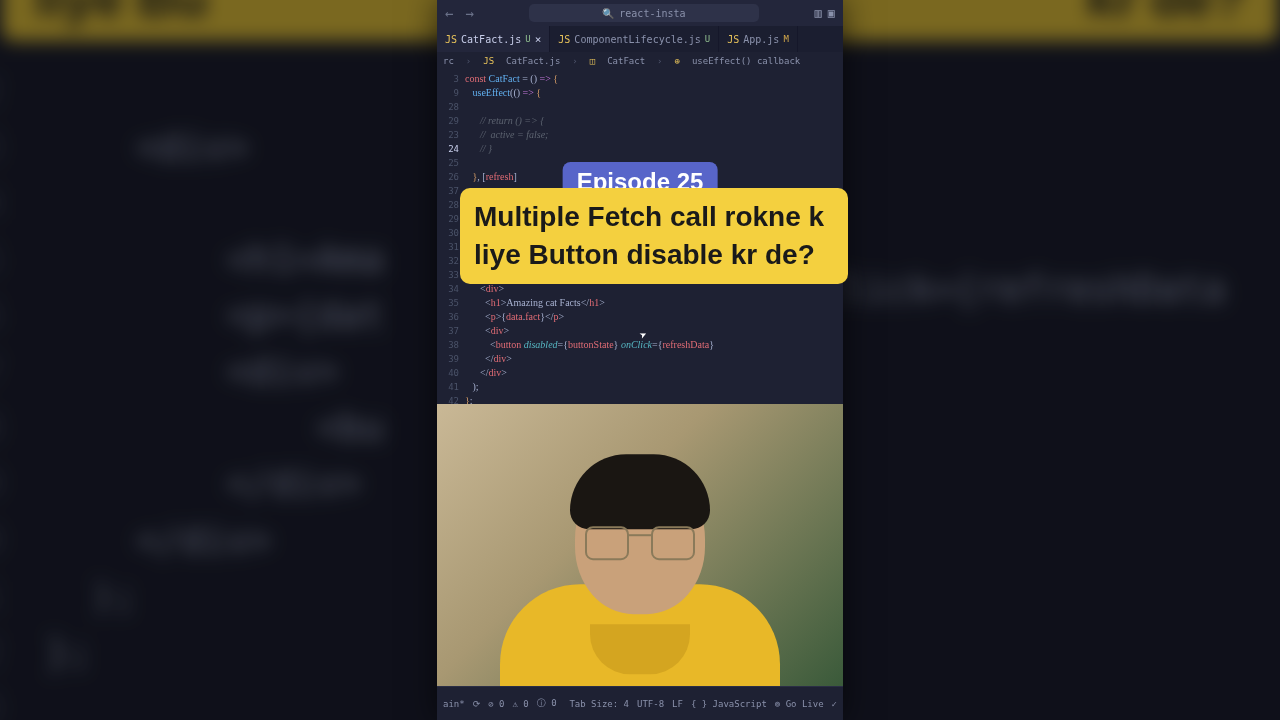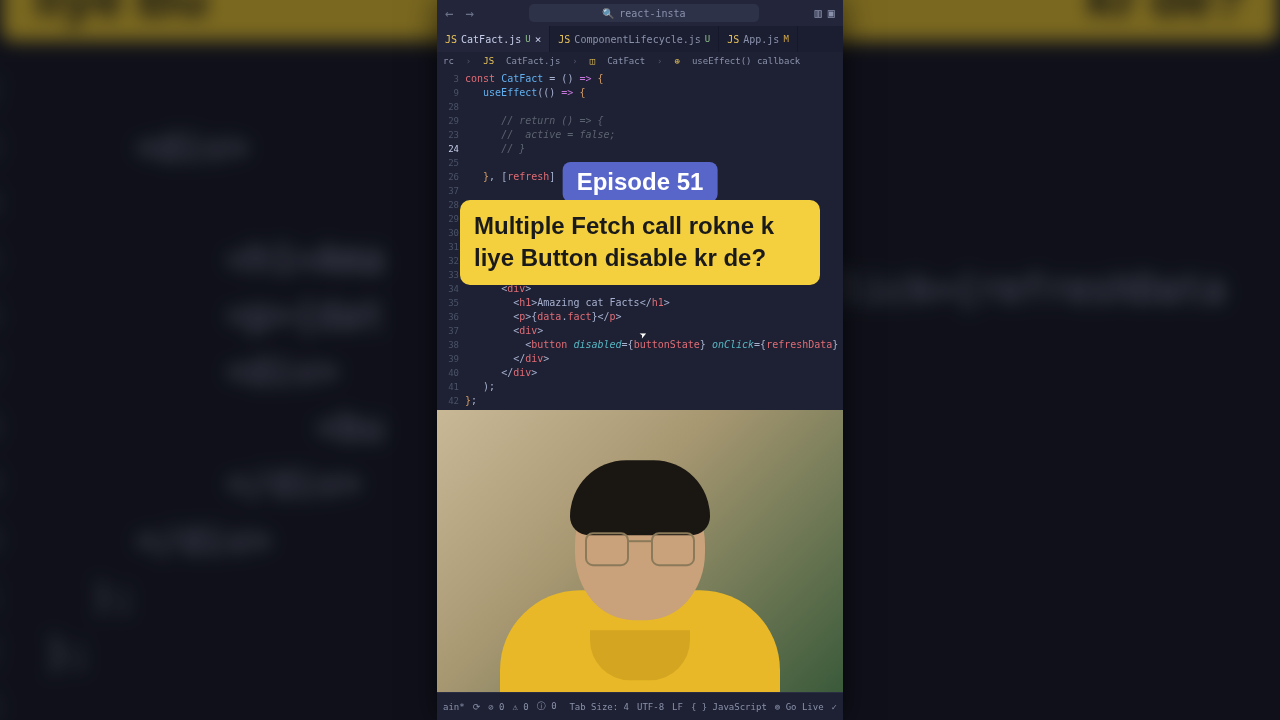--- a/index.html
+++ b/index.html
@@ -78,21 +78,21 @@
   flex: 1; display: flex; font-size: 10px; overflow: hidden; position: relative;
 }
 .gutter {
   width: 28px; background: #1e2133; text-align: right; padding-right: 6px;
   color: #4a5268; line-height: 14px; padding-top: 2px; font-size: 9px;
 }
 .gutter div { height: 14px; }
 .gutter .hl { color: #c8ceea; }
 .code {
   flex: 1; padding-top: 2px; line-height: 14px; white-space: pre;
-  color: #a6b0cf; overflow: hidden;
+  color: #a6b0cf; overflow: hidden; font-family: Liberation Serif, serif;
 }
 .code div { height: 14px; }
 
 
 .kw { color: #c678dd; }      
 .kw2 { color: #e06c75; }     
 .fn { color: #61afef; }     
 .var { color: #e06c75; }     
 .tag { color: #e06c75; }    
 .attr-i { color: #56b6c2; font-style: italic; } 
@@ -103,23 +103,23 @@
 .prop { color: #e06c75; }
 
 
 .badge-episode {
   position: absolute; top: 162px; left: 50%; transform: translateX(-50%);
   background: #5865c9; color: #fff; font-family: -apple-system, sans-serif;
   font-weight: 700; font-size: 24px; padding: 6px 14px; border-radius: 8px;
   z-index: 10;
 }
 .badge-question {
-  position: absolute; top: 200px; left: 460px; width: 360px;
+  position: absolute; top: 188px; left: 460px; width: 388px;
   background: #f4d03f; color: #1a1a1a; font-family: -apple-system, sans-serif;
-  font-weight: 700; font-size: 24px; padding: 10px 14px; border-radius: 10px;
+  font-weight: 700; font-size: 28px; padding: 10px 14px; border-radius: 10px;
   line-height: 1.35; z-index: 10;
 }
 
 
 .webcam {
   height: 282px; background: linear-gradient(135deg, #c9b896 0%, #a89872 40%, #3a5a3a 100%);
   position: relative; overflow: hidden;
 }
 .face {
   position: absolute; left: 50%; top: 50%; transform: translate(-50%, -42%);
@@ -145,21 +145,21 @@
   width: 280px; height: 140px; background: #e8b828;
   border-radius: 80px 80px 0 0;
 }
 .hood-neck {
   position: absolute; bottom: 50px; left: 50%; transform: translateX(-50%);
   width: 100px; height: 50px; background: #d4a520; border-radius: 0 0 40px 40px;
 }
 
 
 .statusbar {
-  height: 28px; background: #1e2133; border-top: 1px solid #2a2e45;
+  height: 34px; background: #1e2133; border-top: 1px solid #2a2e45;
   display: flex; align-items: center; font-size: 9px; color: #8a91ab;
   padding: 0 6px; gap: 10px; justify-content: space-between;
 }
 .status-left, .status-right { display: flex; gap: 8px; align-items: center; }
 .status-item { display: flex; align-items: center; gap: 2px; }
 
 .cursor-arrow {
   position: absolute; top: 328px; left: 640px; z-index: 20;
   font-size: 12px; color: #fff; transform: rotate(-25deg);
 }
@@ -336,15 +336,15 @@
         <span class="status-item">Tab Size: 4</span>
         <span class="status-item">UTF-8</span>
         <span class="status-item">LF</span>
         <span class="status-item">{ } JavaScript</span>
         <span class="status-item">⊚ Go Live</span>
         <span class="status-item">✓</span>
       </div>
   </div>
 </div>
 
-<div class="badge-episode">Episode 51</div>
+<div class="badge-episode">Episode 25</div>
 <div class="badge-question">Multiple Fetch call rokne k liye Button disable kr de?</div>
 <div class="cursor-arrow">➤</div>
 
 </body></html>

